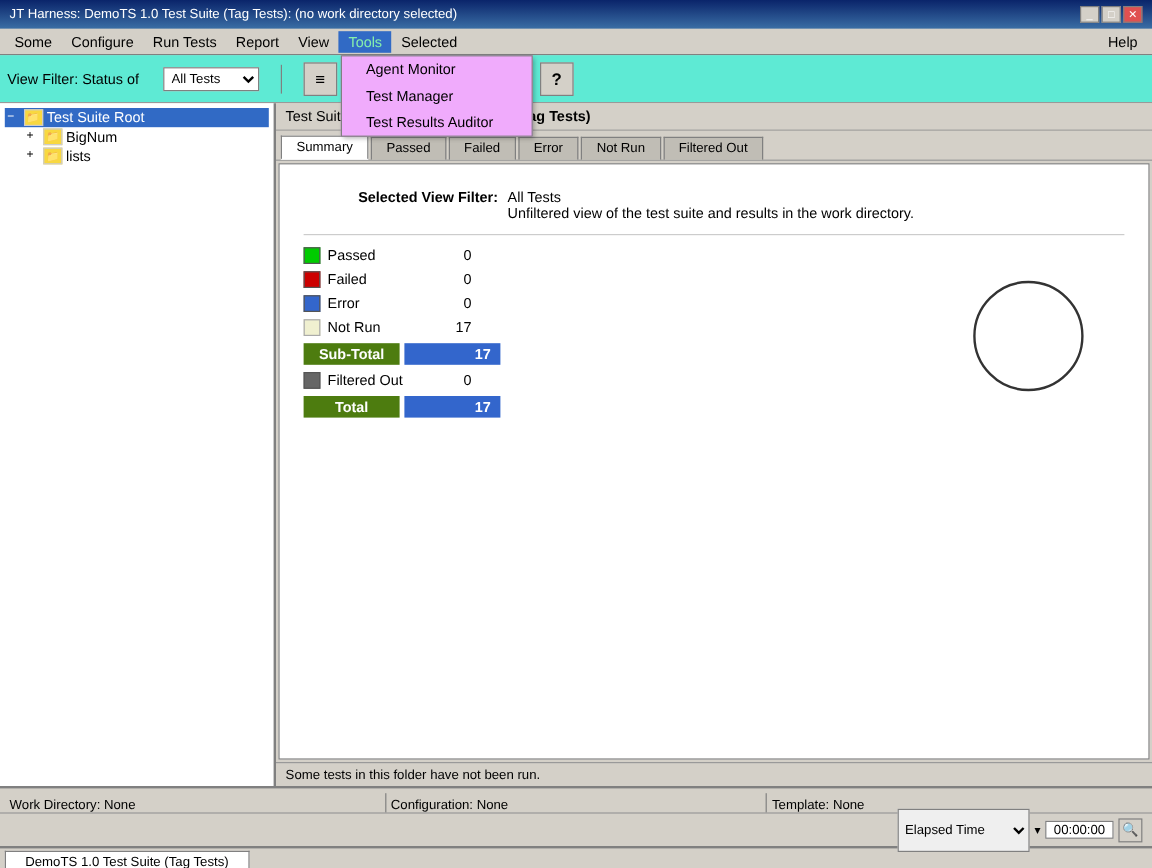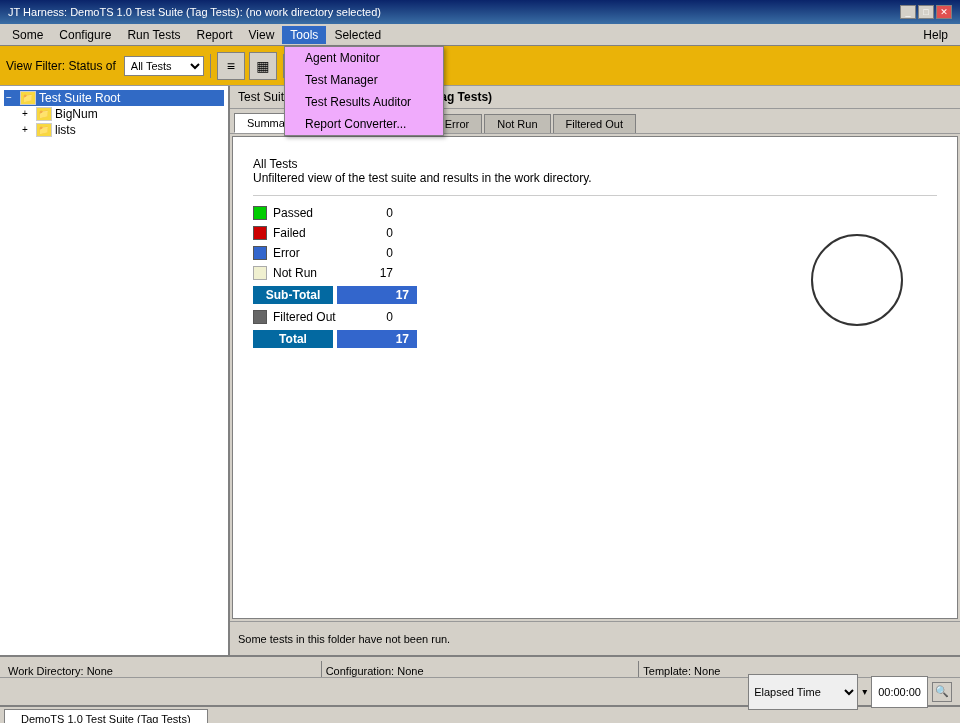--- a/index.html
+++ b/index.html
@@ -34,21 +34,21 @@
       align-items: center;
       height: 22px;
       padding: 0 4px;
     }
     .menu-item {
       padding: 2px 8px;
       font-size: 12px;
       cursor: pointer;
       position: relative;
     }
-    .menu-item.active { background: #316ac5; color: #ffffff; }
+    .menu-item.active { background: #316ac5; color: #86efac; }
 
     
     #help-menu { margin-left: auto; }
 
     
     #tools-dropdown {
       position: absolute;
       top: 46px;
       left: 284px;
       background: #f0abfc;
@@ -60,26 +60,26 @@
     .dropdown-item {
       padding: 4px 20px;
       font-size: 12px;
       cursor: pointer;
       white-space: nowrap;
       color: #000;
     }
 
     
     #toolbar {
-      background: #eab308;
+      background: #5eead4;
       border-bottom: 1px solid #999;
       padding: 3px 6px;
       display: flex;
       align-items: center;
-      gap: 4px;
+      gap: 16px;
       height: 40px;
     }
     .toolbar-label { font-size: 12px; margin-right: 4px; }
     .toolbar-select {
       font-size: 11px;
       padding: 1px 2px;
       border: 1px solid #808080;
       background: white;
       height: 20px;
       min-width: 80px;
@@ -186,21 +186,21 @@
     }
     .stat-label { width: 90px; }
     .stat-value { width: 30px; text-align: right; }
 
     .sub-total-row, .total-row {
       display: flex;
       align-items: center;
       margin-bottom: 6px;
     }
     .blue-label {
-      background: #0369a1;
+      background: #4d7c0f;
       color: white;
       padding: 2px 8px;
       font-size: 12px;
       font-weight: bold;
       min-width: 80px;
       text-align: center;
     }
     .blue-bar {
       background: #3366cc;
       color: white;
@@ -219,21 +219,21 @@
       justify-content: center;
       width: 160px;
     }
 
     
     #status-bar {
       background: #d4d0c8;
       border-top: 1px solid #999;
       padding: 2px 8px;
       font-size: 11px;
-      height: 34px;
+      height: 20px;
       display: flex;
       align-items: center;
     }
 
     
     #bottom-bar {
       background: #d4d0c8;
       border-top: 2px solid #808080;
       display: flex;
       align-items: flex-end;
@@ -260,21 +260,21 @@
       padding: 1px;
       border: 1px solid #808080;
       height: 36px;
       min-width: 110px;
     }
     .timer-display {
       font-size: 11px;
       border: 1px solid #808080;
       background: white;
       padding: 1px 6px;
-      height: 32px;
+      height: 15px;
       display: flex;
       align-items: center;
     }
     .timer-icon-btn {
       width: 20px; height: 20px;
       border: 1px solid #808080;
       background: #d4d0c8;
       display: flex; align-items: center; justify-content: center;
       cursor: pointer;
       font-size: 12px;
@@ -320,21 +320,20 @@
   <span class="menu-item">View</span>
   <span class="menu-item active">Tools</span>
   <span class="menu-item">Selected</span>
   <span class="menu-item" id="help-menu">Help</span>
 </div>
 
 <div id="tools-dropdown">
   <div class="dropdown-item">Agent Monitor</div>
   <div class="dropdown-item">Test Manager</div>
   <div class="dropdown-item">Test Results Auditor</div>
-  <div class="dropdown-item">Report Converter...</div>
 </div>
 
 <div id="toolbar">
   <span class="toolbar-label">View Filter: Status of</span>
   <select class="toolbar-select">
     <option>All Tests</option>
   </select>
   <div class="toolbar-separator"></div>
   <div class="toolbar-btn">
     <span>≡</span>
@@ -389,20 +388,21 @@
       <div class="tab">Failed</div>
       <div class="tab">Error</div>
       <div class="tab">Not Run</div>
       <div class="tab">Filtered Out</div>
     </div>
 
     <div id="content-area">
 
       <div style="margin-bottom: 8px;">
         <div class="info-row">
+          <span class="info-label">Selected View Filter:</span>
           <span class="info-value">
             <span>All Tests</span><br>
             <span>Unfiltered view of the test suite and results in the work directory.</span>
           </span>
         </div>
       </div>
 
       <hr class="divider">
 
       <div id="stats-area">

